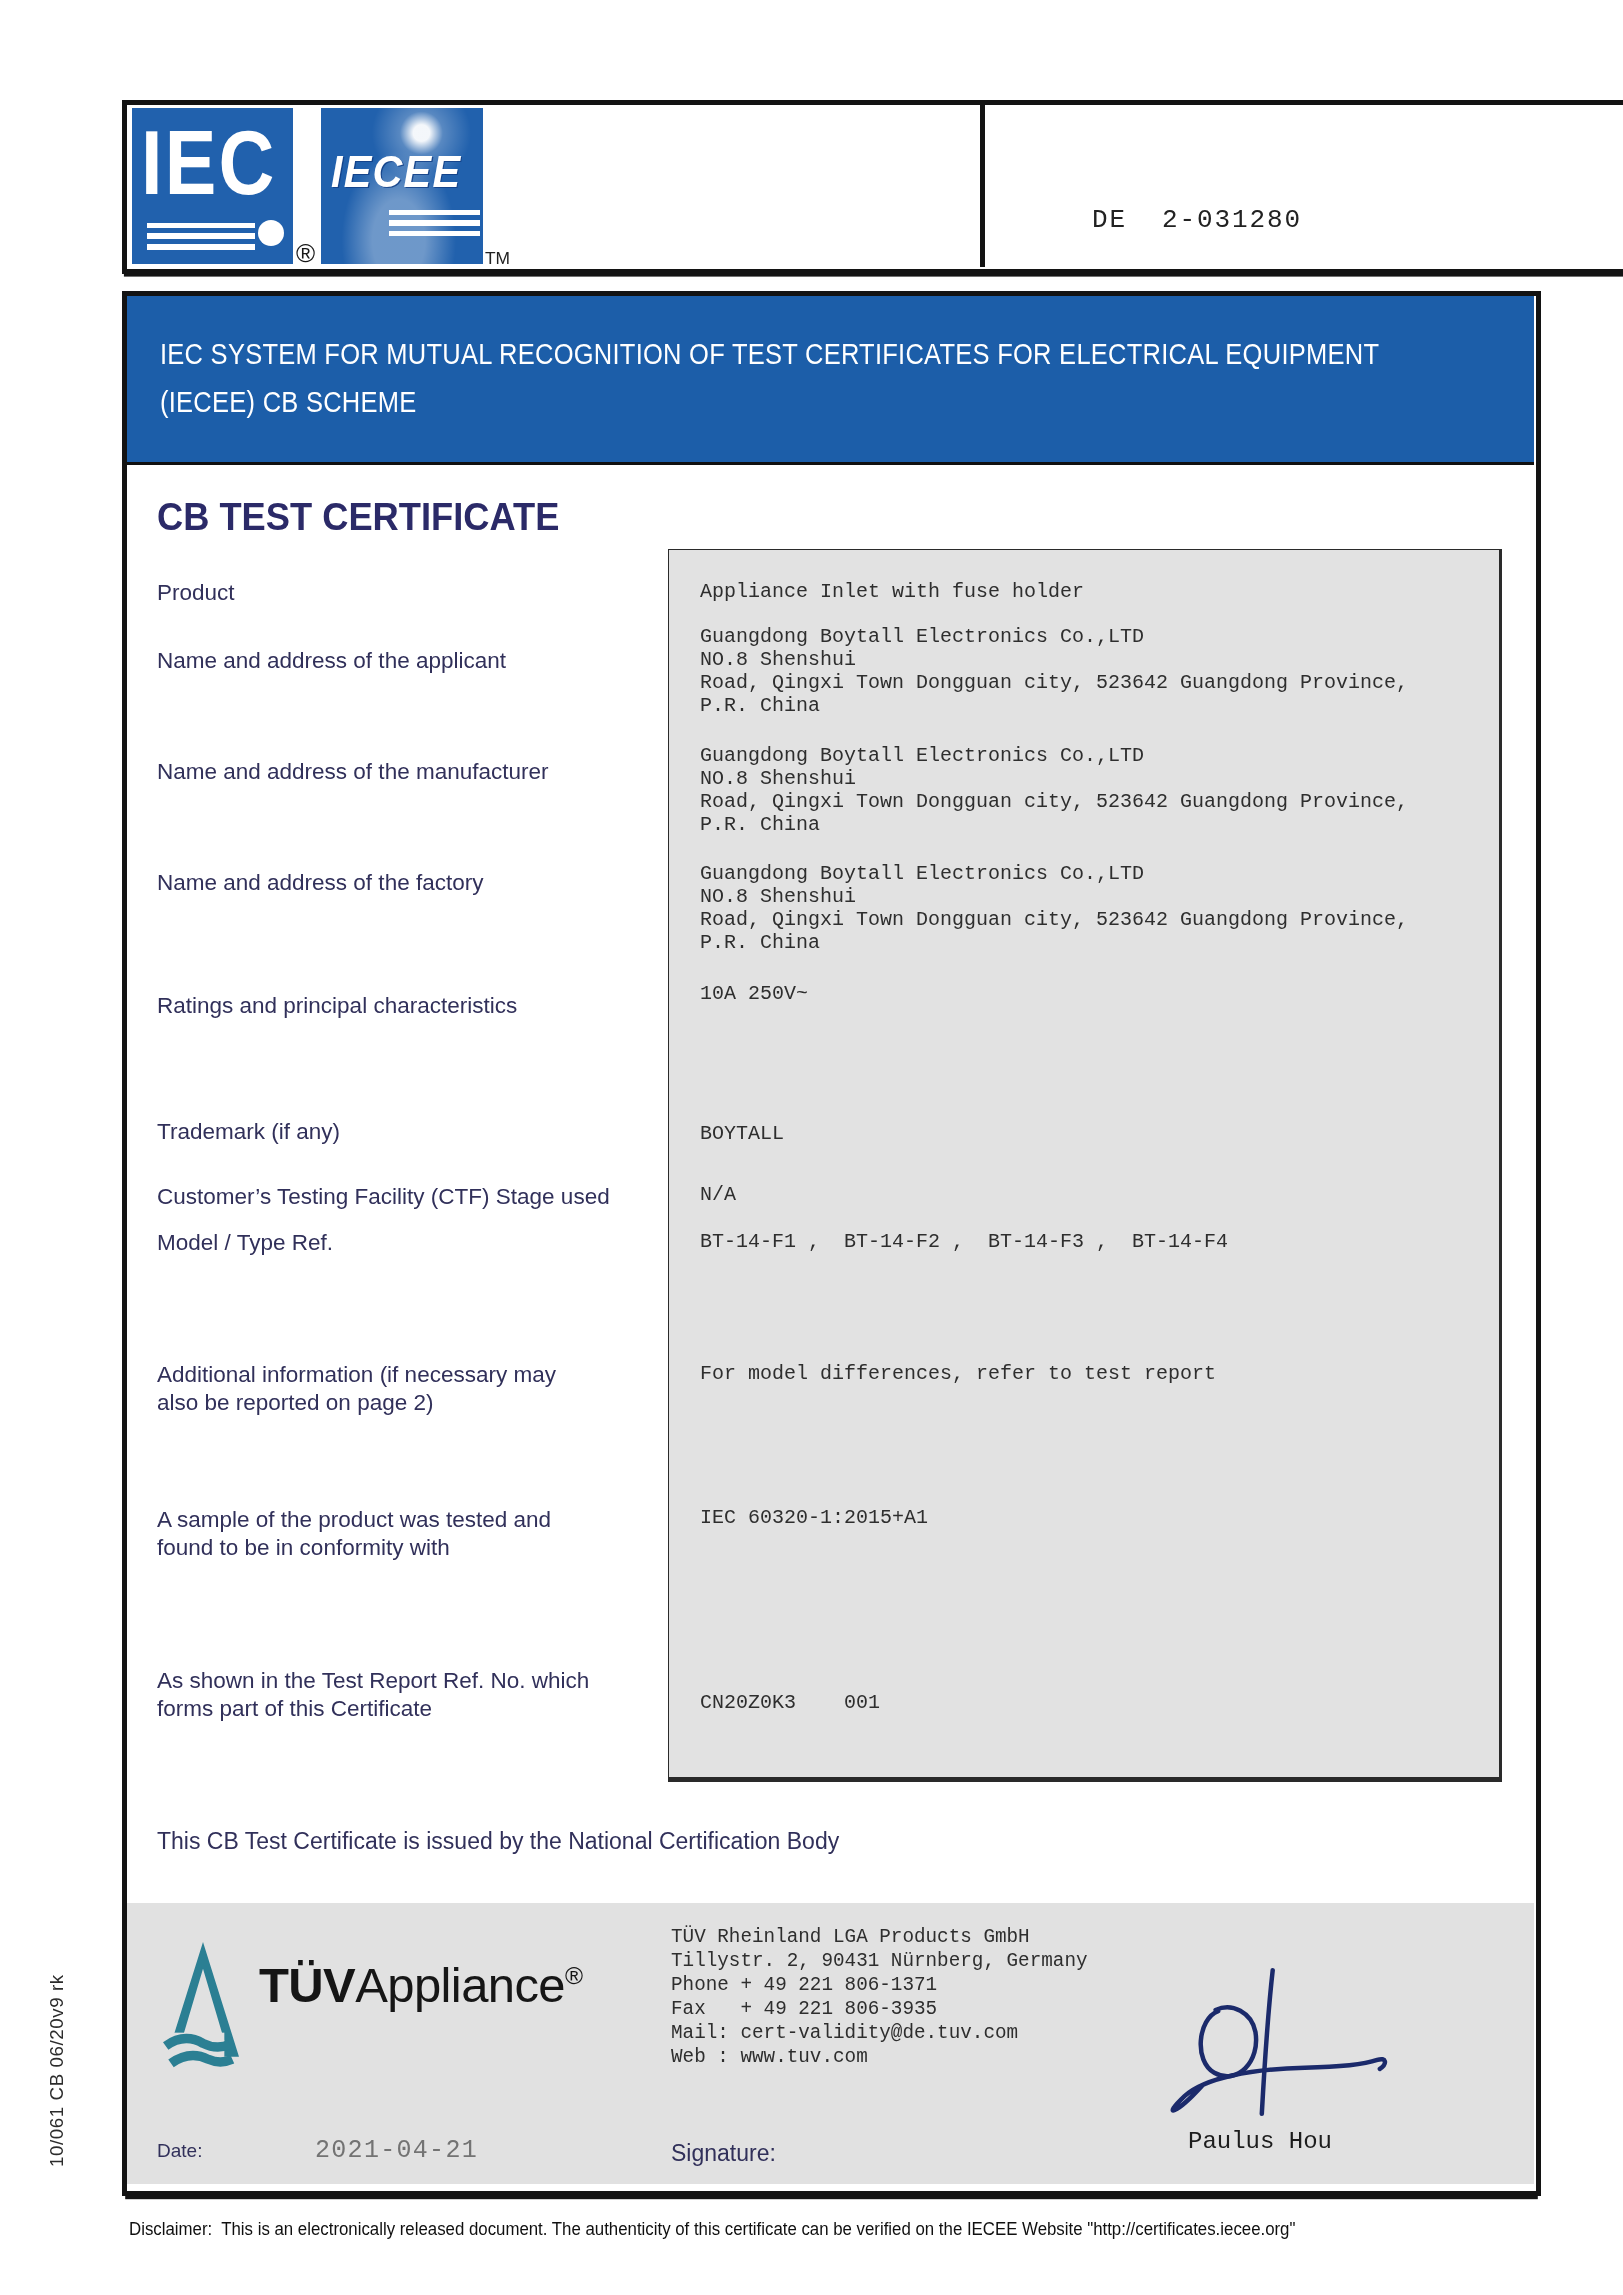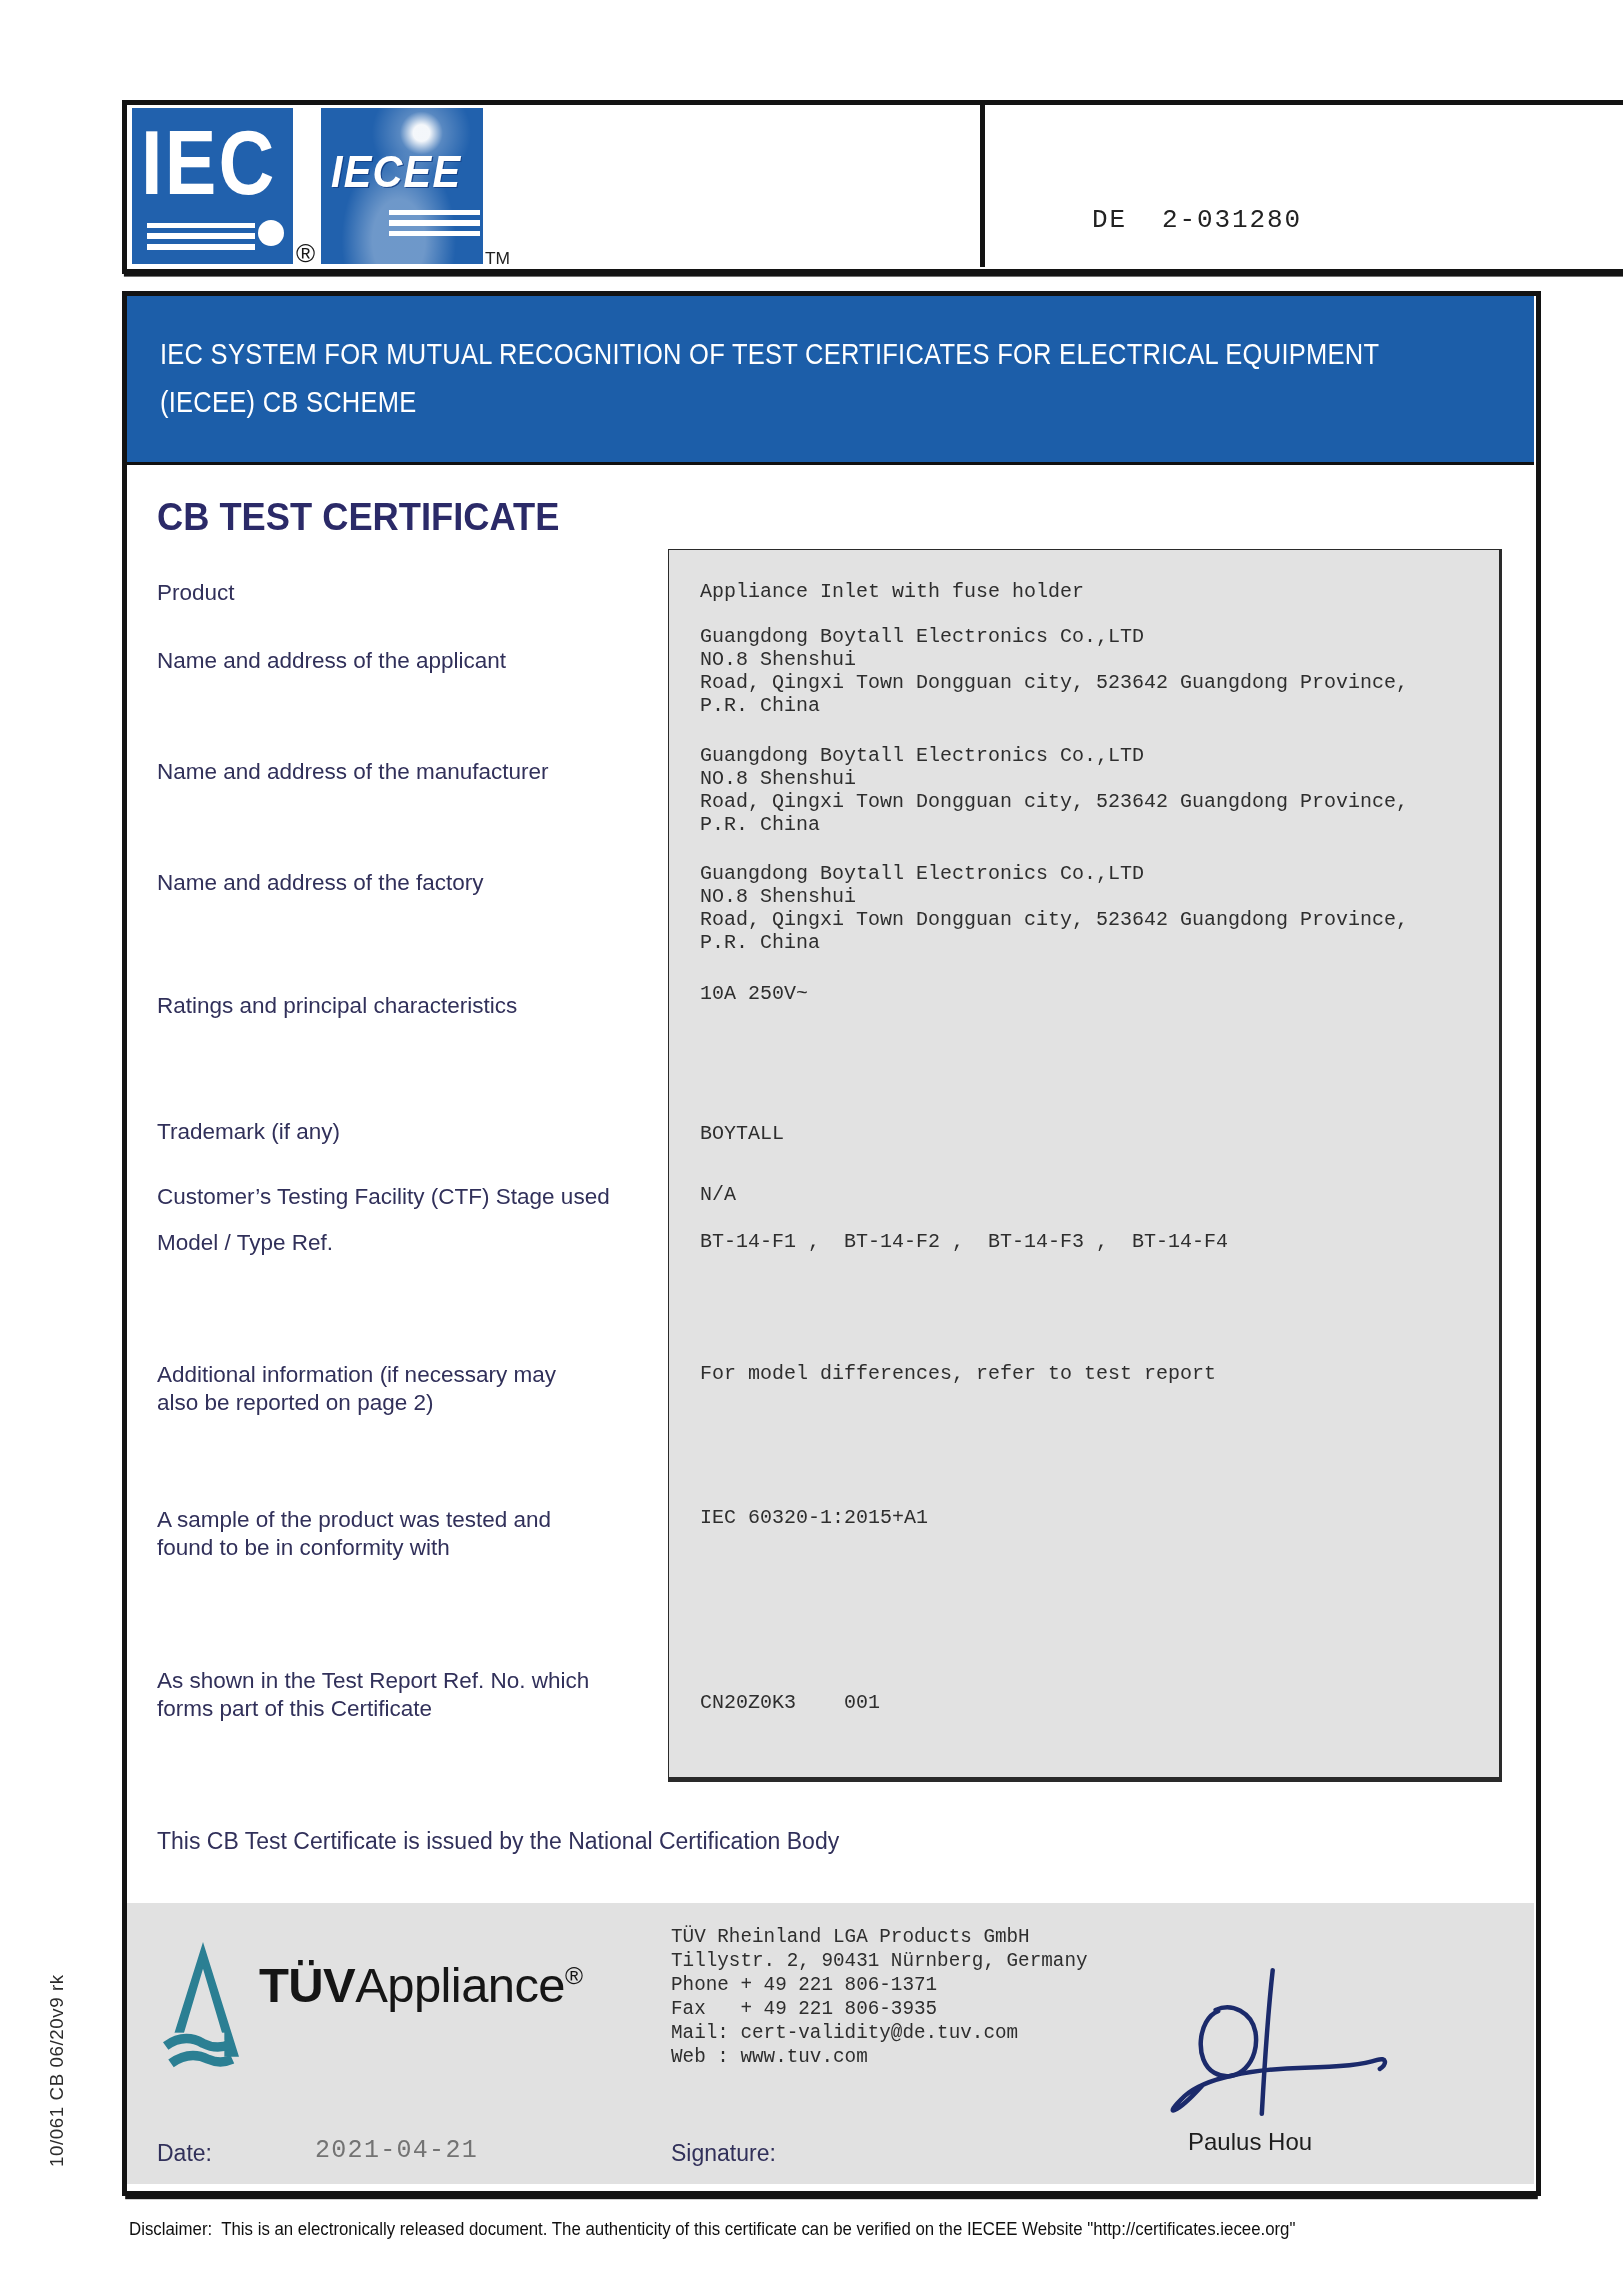--- a/index.html
+++ b/index.html
@@ -108,24 +108,24 @@
   .tuv-brand .rest{font-weight:400;letter-spacing:-0.6px;}
   .tuv-brand sup{font-size:24.5px;vertical-align:18px;}
   .ncb-address{
     position:absolute;left:544px;top:22px;
     font-family:"Liberation Mono","DejaVu Sans Mono",monospace;
     font-size:19.3px;line-height:24px;color:#2e2e2e;white-space:pre;
   }
   .signature-img{position:absolute;left:1014px;top:62px;}
   .signatory{
     position:absolute;left:1061px;top:225px;
-    font-family:Liberation Sans, sans-serif;
+    font-family:Liberation Mono, monospace;
     font-size:24px;color:#1d1d1d;white-space:pre;
   }
-  .date-label{position:absolute;left:30px;top:237px;font-size:23px;color:#31305a;}
+  .date-label{position:absolute;left:30px;top:237px;font-size:19px;color:#31305a;}
   .date-value{
     position:absolute;left:188px;top:233px;
     font-family:"Liberation Mono","DejaVu Sans Mono",monospace;
     font-size:25px;letter-spacing:1.3px;color:#737373;white-space:pre;
   }
   .sig-label{position:absolute;left:544px;top:237px;font-size:23px;color:#31305a;}
   
   .disclaimer{
     position:absolute;left:129px;top:2218px;font-size:18.7px;color:#101010;
     transform:scaleX(.9);transform-origin:left top;white-space:pre;

